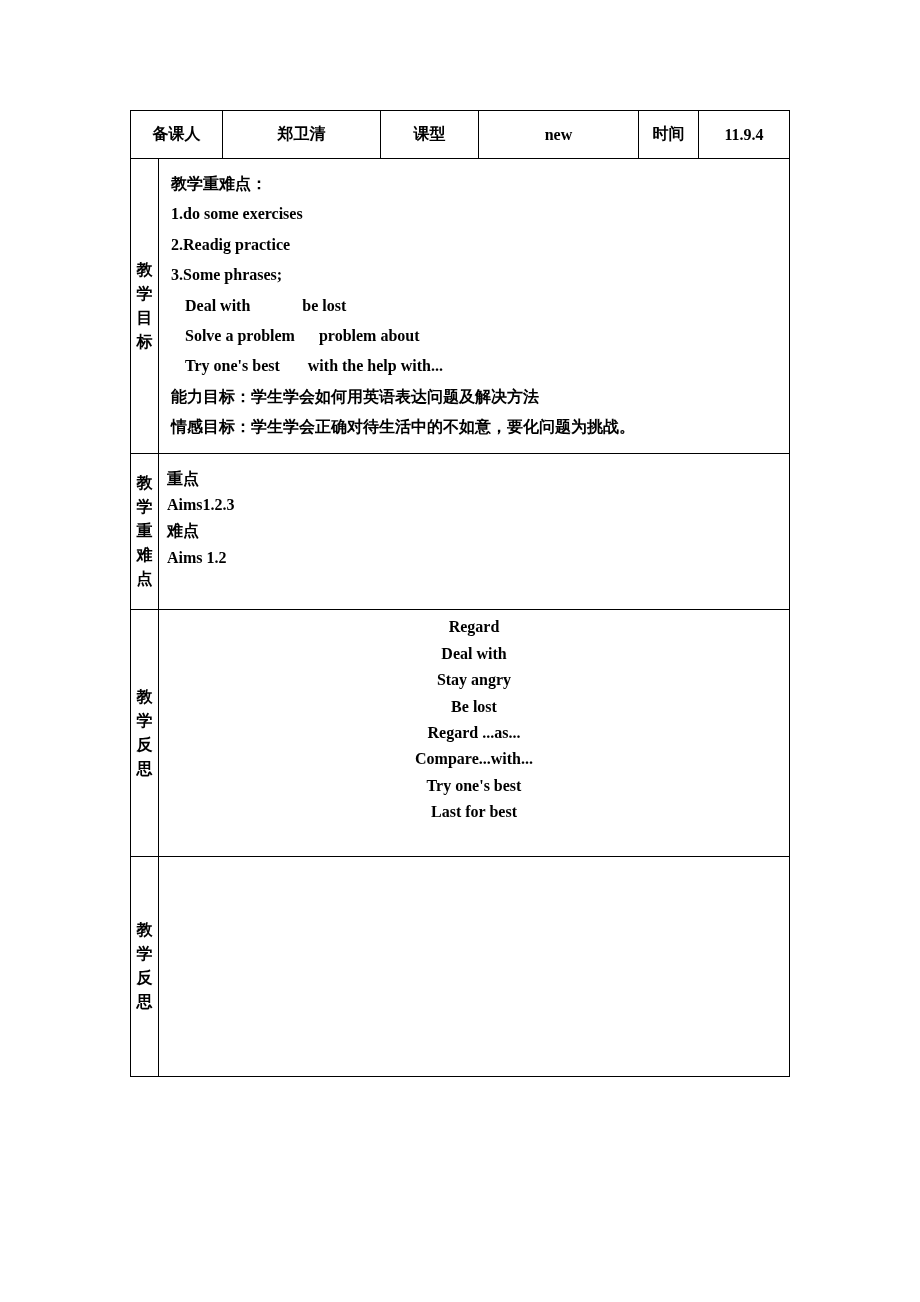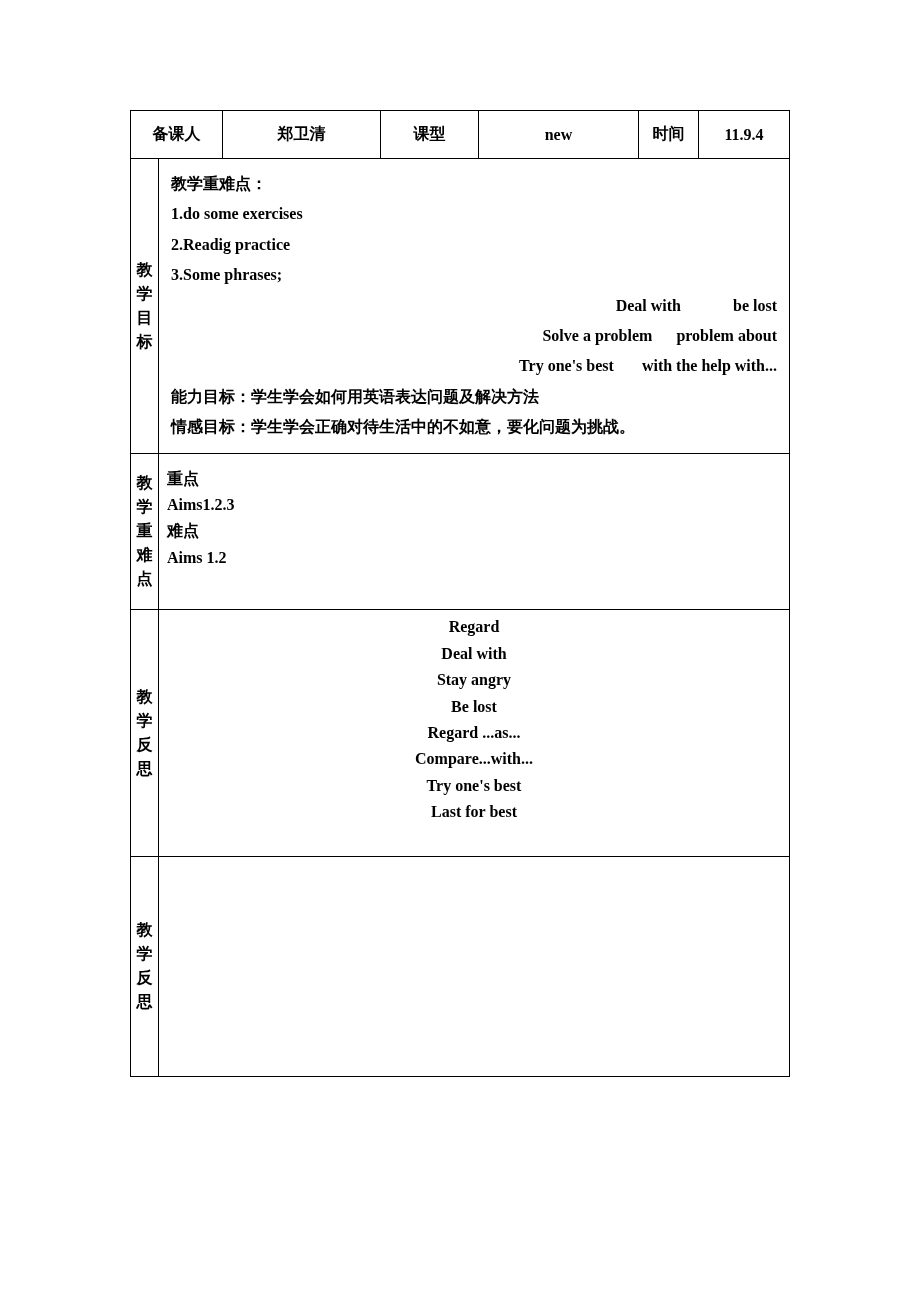--- a/index.html
+++ b/index.html
@@ -41,21 +41,20 @@
       padding: 10px 12px;
       line-height: 1.9;
     }
     .center-content {
       text-align: center;
       padding: 10px 12px;
       line-height: 1.9;
     }
     .indent1 {
       padding-left: 14px;
-      text-align: right;
     }
     .empty-tall {
       height: 220px;
       margin-left: 27px;
     }
     .title-row {
       height: 36px;
     }
     col.c1 { width: 28px; }
     col.c2 { width: 64px; }

